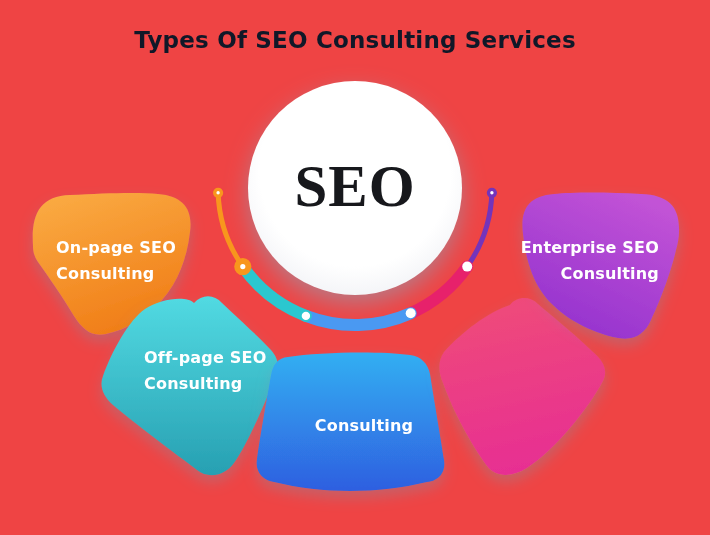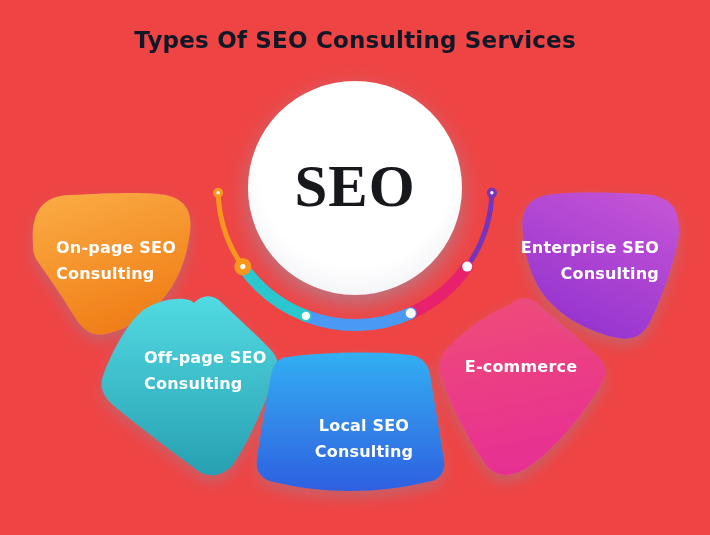--- a/index.html
+++ b/index.html
@@ -109,26 +109,24 @@
     <span class="line">On-page SEO</span>
     <span class="line">Consulting</span>
   </div>
 
   <div class="blob-label label-offpage">
     <span class="line">Off-page SEO</span>
     <span class="line">Consulting</span>
   </div>
 
   <div class="blob-label label-local">
-    <span class="line">Local SEO</span>
     <span class="line">Consulting</span>
   </div>
 
   <div class="blob-label label-ecommerce">
-    <span class="line">E-commerce</span>
   </div>
 
   <div class="blob-label label-enterprise">
     <span class="line">Enterprise SEO</span>
     <span class="line">Consulting</span>
   </div>
 
 </div>
 
 </body></html>

